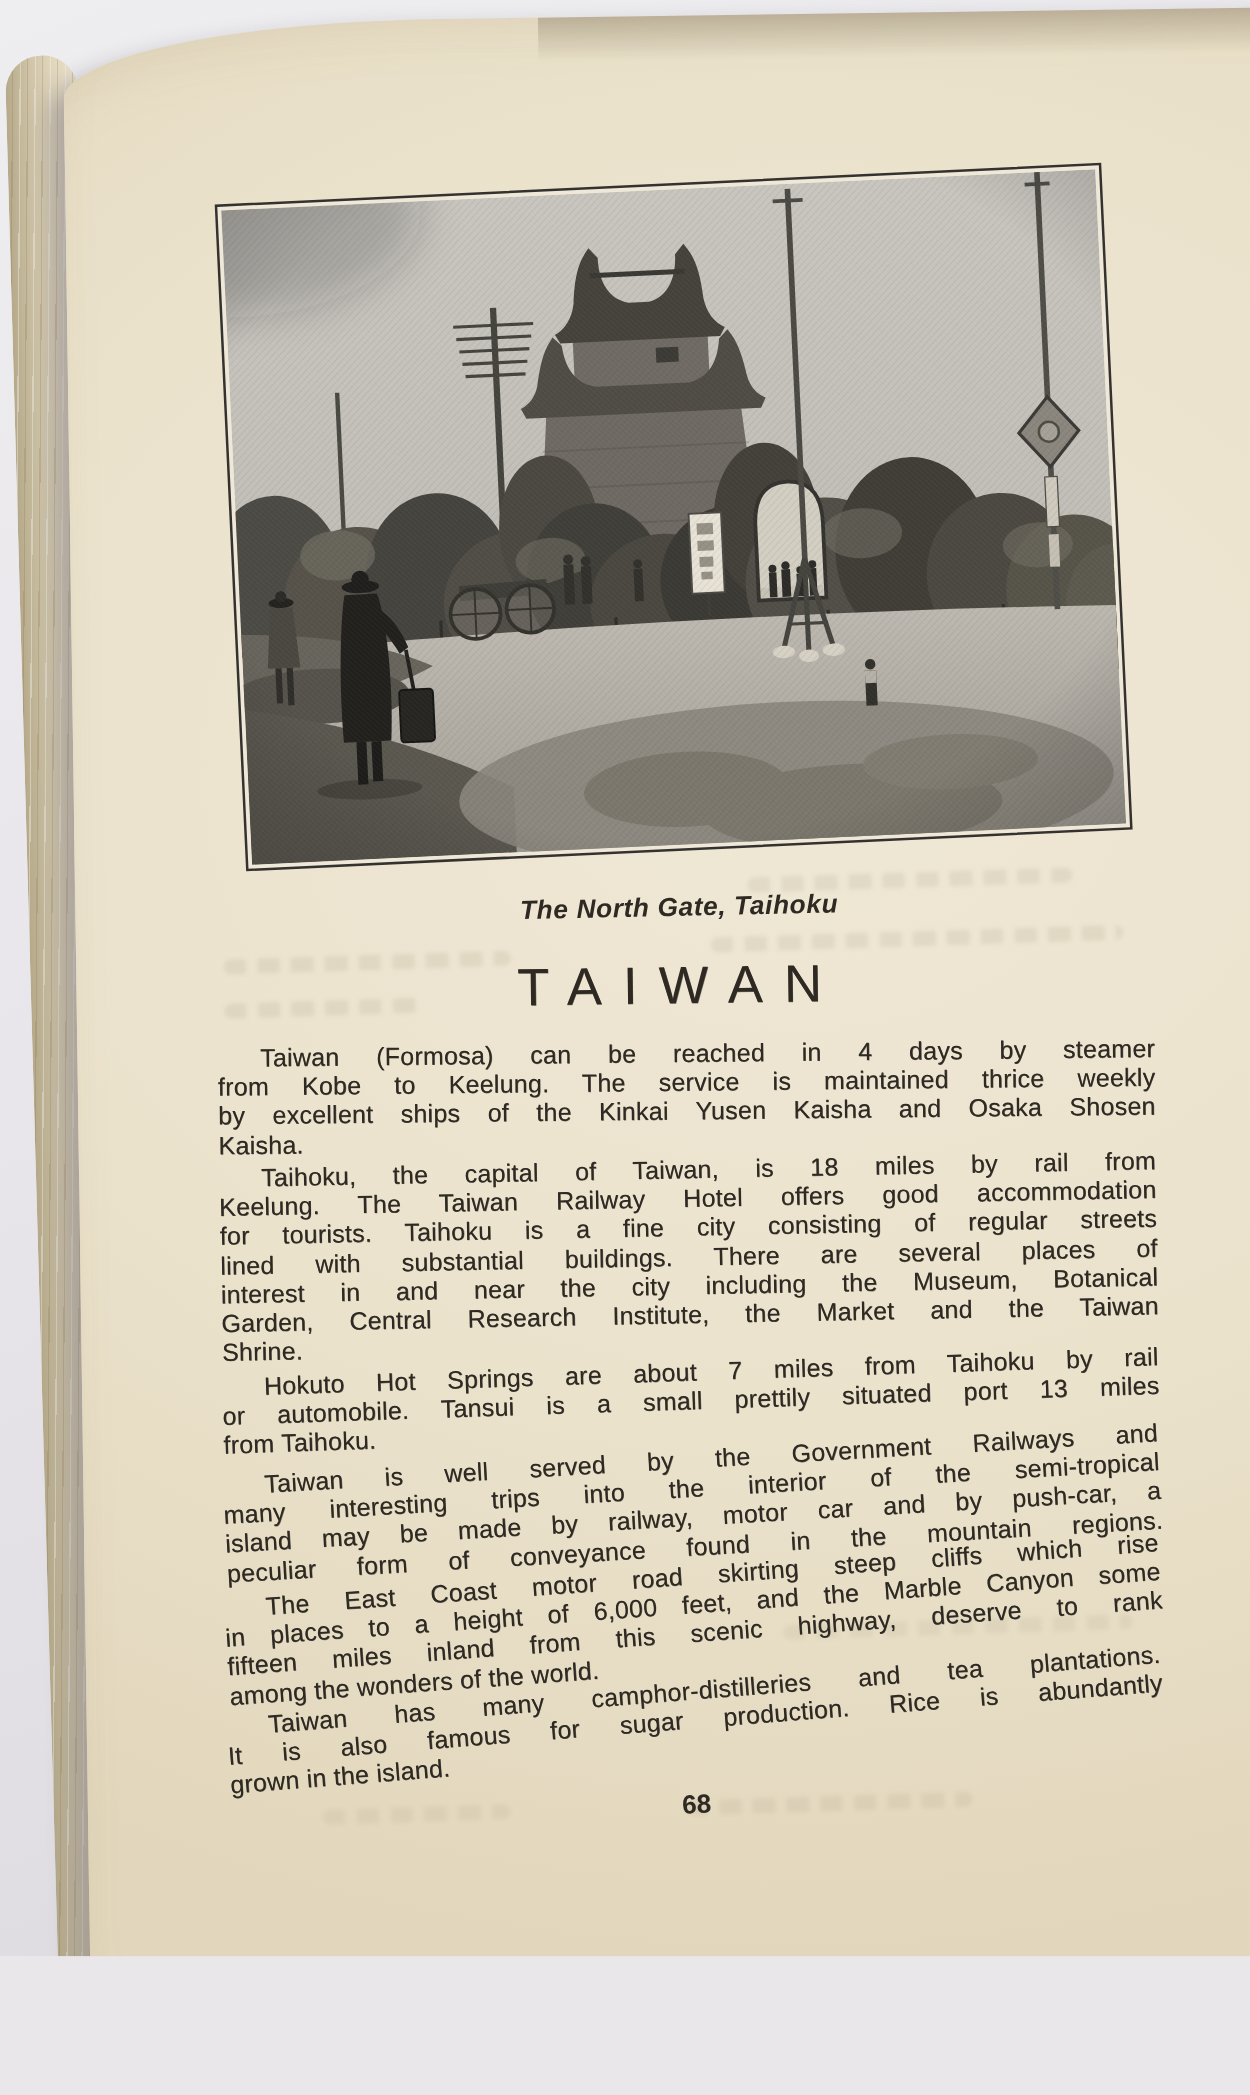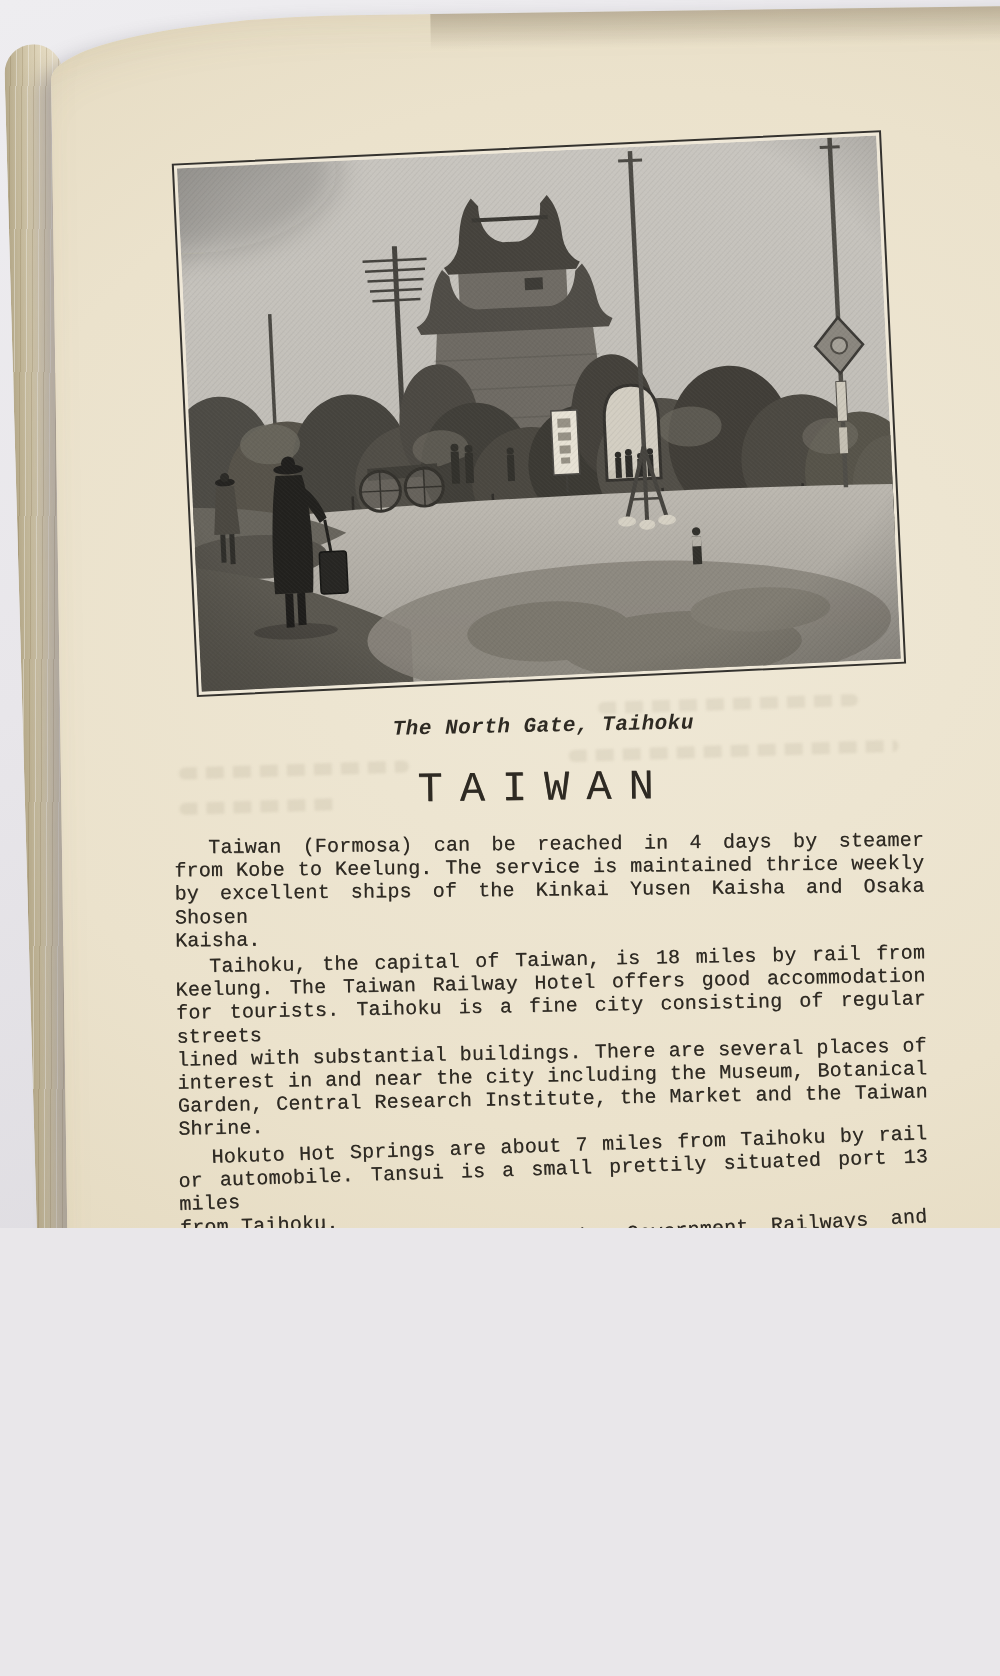--- a/index.html
+++ b/index.html
@@ -1,18 +1,18 @@
 <!DOCTYPE html>
 <html><head>
 <meta charset="utf-8">
 <style>
   html,body{margin:0;padding:0;background:#e9e7ea;}
-  .scene{position:relative;width:1000px;height:1228px;overflow:hidden;
+  .scene{position:relative;width:1000px;height:1565px;overflow:hidden;
     background:linear-gradient(160deg,#eeedf0 0%,#e8e6ea 45%,#dbd9de 100%);
-    font-family:Liberation Mono, monospace;}
+    font-family:Liberation Sans, sans-serif;}
   
   .edge-stack{position:absolute;left:26px;top:44px;width:58px;height:1592px;
     border-radius:30px;transform:rotate(-1.6deg);
     background-image:repeating-linear-gradient(92deg,rgba(255,255,255,.35) 0 1px,rgba(0,0,0,0) 1px 6px,rgba(125,105,65,.22) 6px 7px,rgba(0,0,0,0) 7px 12px),
       linear-gradient(90deg,#b5a98a 0%,#d0c5a8 35%,#e3d9c0 70%,#ebe2cd 100%);}
   .edge-corner{position:absolute;left:66px;top:32px;width:270px;height:92px;
     border-top-left-radius:130px 52px;border-top:4px solid #cfc2a2;border-left:6px solid #c5b795;
     transform:rotate(-2.6deg);}
   .edge-corner2{position:absolute;left:78px;top:44px;width:230px;height:72px;
     border-top-left-radius:110px 42px;border-top:3px solid #dccfae;border-left:4px solid #cdbf9d;

